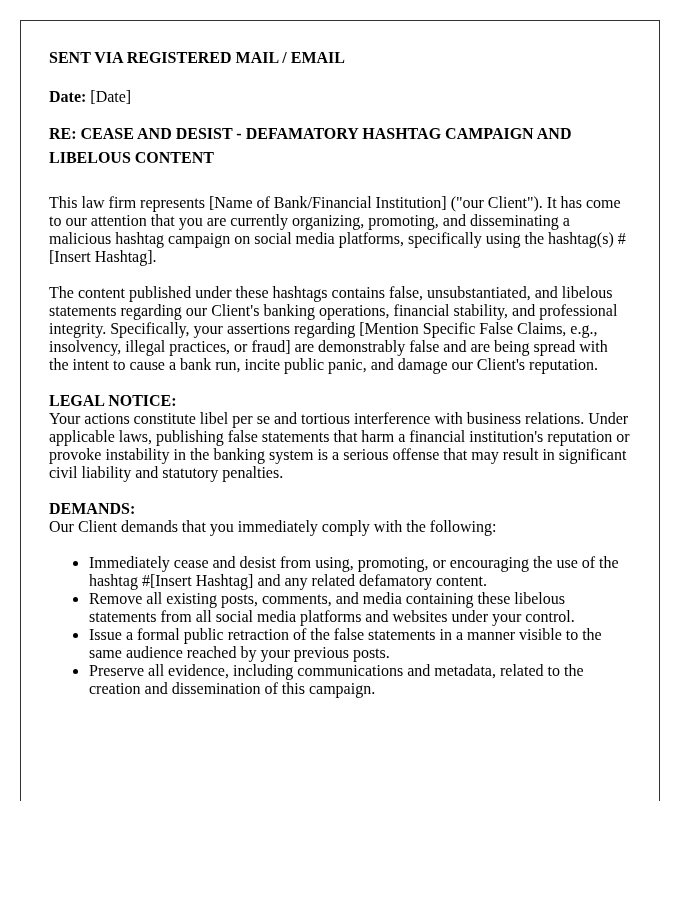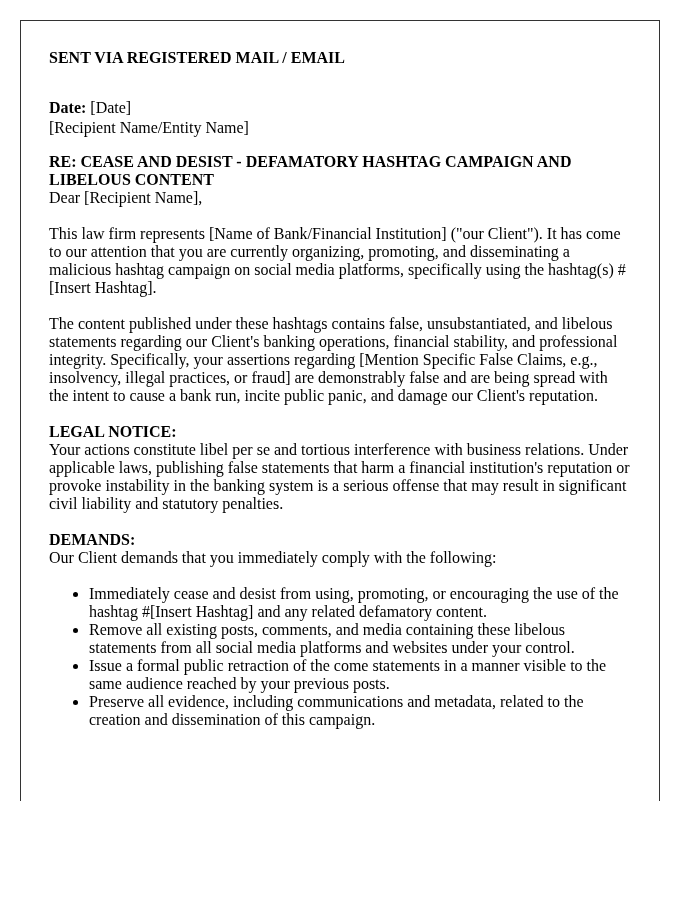--- a/index.html
+++ b/index.html
@@ -30,38 +30,38 @@
       padding: 28px 28px 0 28px;
       overflow: hidden;
     }
     p, h1, h2, h3 {
       margin: 0;
     }
     .sent-via {
       font-weight: bold;
       font-size: 16px;
       line-height: 18px;
-      margin-bottom: 32px;
+      margin-bottom: 21px;
     }
     .date-line {
       margin-bottom: 2px;
     }
     .bold-label {
       font-weight: bold;
     }
     .to-block {
       margin-bottom: 16px;
     }
     .to-block div {
       line-height: 18px;
     }
     .re-line {
       font-weight: bold;
-      line-height: 18px;
-      margin-bottom: 0;
+      line-height: 24px;
+      margin-bottom: 24px;
     }
     .salutation {
       margin-bottom: 18px;
     }
     .para {
       margin-bottom: 18px;
     }
     .section-heading {
       font-weight: bold;
     }
@@ -83,40 +83,38 @@
 <div class="letter">
 
   <p class="sent-via">SENT VIA REGISTERED MAIL / EMAIL</p>
 
   <p class="date-line">
     <span class="bold-label">Date:</span>
     <span>[Date]</span>
   </p>
 
   <div class="to-block">
-    <div>[Recipient Name/Entity Name]</div>
   </div>
 
   <p class="re-line">RE: CEASE AND DESIST - DEFAMATORY HASHTAG CAMPAIGN AND LIBELOUS CONTENT</p>
 
-  <p class="salutation">Dear [Recipient Name],</p>
 
   <p class="para">This law firm represents [Name of Bank/Financial Institution] ("our Client"). It has come to our attention that you are currently organizing, promoting, and disseminating a malicious hashtag campaign on social media platforms, specifically using the hashtag(s) #[Insert Hashtag].</p>
 
   <p class="para">The content published under these hashtags contains false, unsubstantiated, and libelous statements regarding our Client's banking operations, financial stability, and professional integrity. Specifically, your assertions regarding [Mention Specific False Claims, e.g., insolvency, illegal practices, or fraud] are demonstrably false and are being spread with the intent to cause a bank run, incite public panic, and damage our Client's reputation.</p>
 
   <div>
     <p class="section-heading">LEGAL NOTICE:</p>
     <p class="section-body">Your actions constitute libel per se and tortious interference with business relations. Under applicable laws, publishing false statements that harm a financial institution's reputation or provoke instability in the banking system is a serious offense that may result in significant civil liability and statutory penalties.</p>
   </div>
 
   <div>
     <p class="section-heading">DEMANDS:</p>
     <p>Our Client demands that you immediately comply with the following:</p>
     <ul class="demands-list">
       <li>Immediately cease and desist from using, promoting, or encouraging the use of the hashtag #[Insert Hashtag] and any related defamatory content.</li>
       <li>Remove all existing posts, comments, and media containing these libelous statements from all social media platforms and websites under your control.</li>
-      <li>Issue a formal public retraction of the come statements in a manner visible to the same audience reached by your previous posts.</li>
+      <li>Issue a formal public retraction of the false statements in a manner visible to the same audience reached by your previous posts.</li>
       <li>Preserve all evidence, including communications and metadata, related to the creation and dissemination of this campaign.</li>
     </ul>
   </div>
 
 </div>
 
 </body></html>

